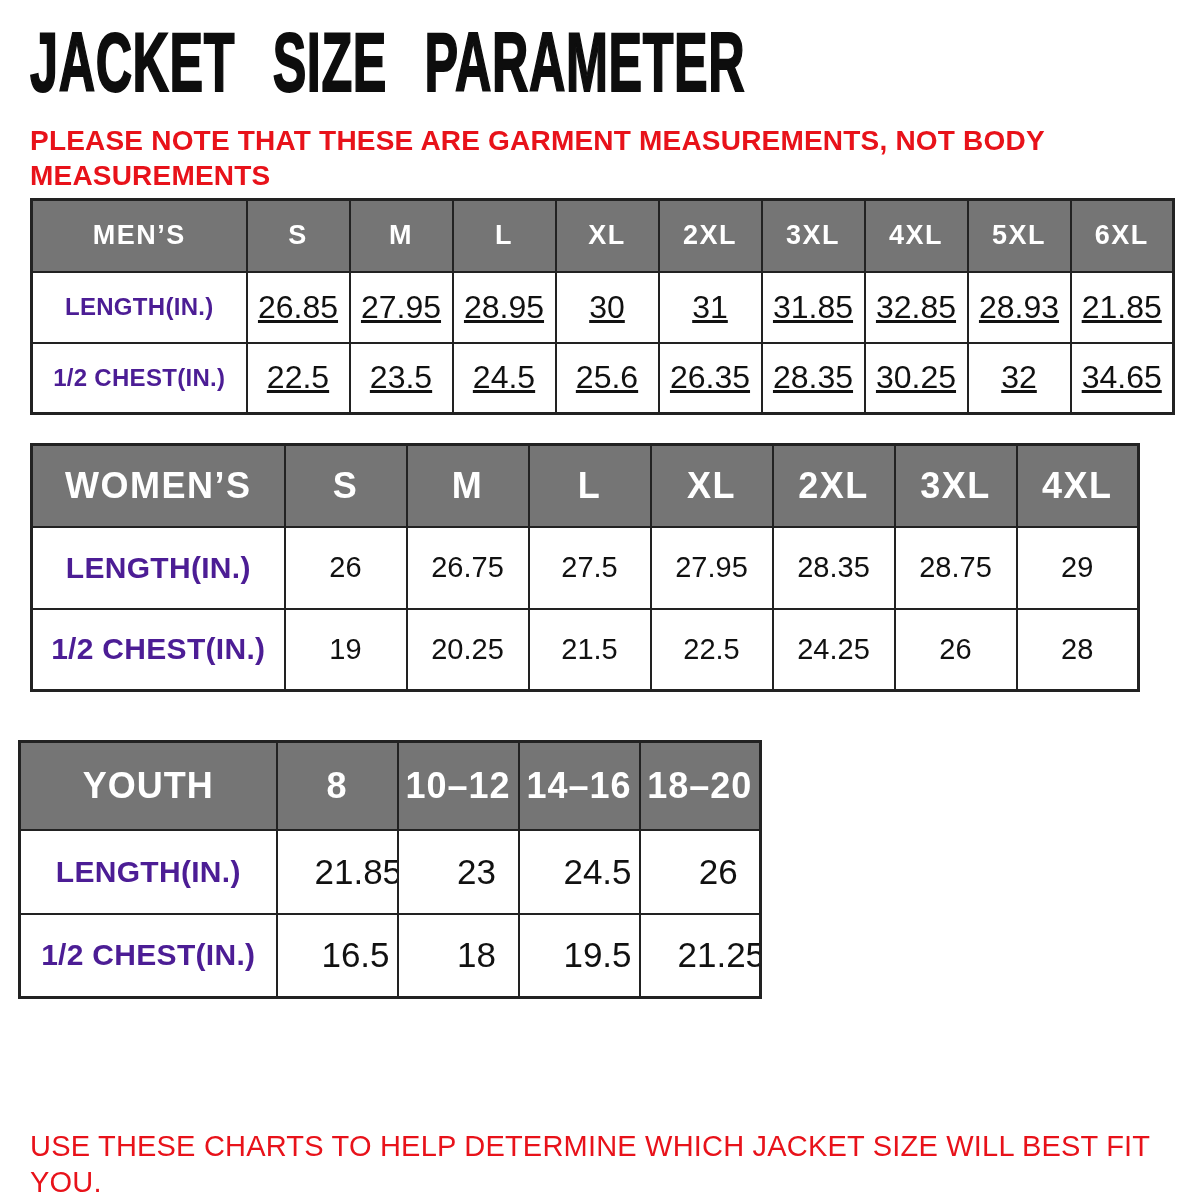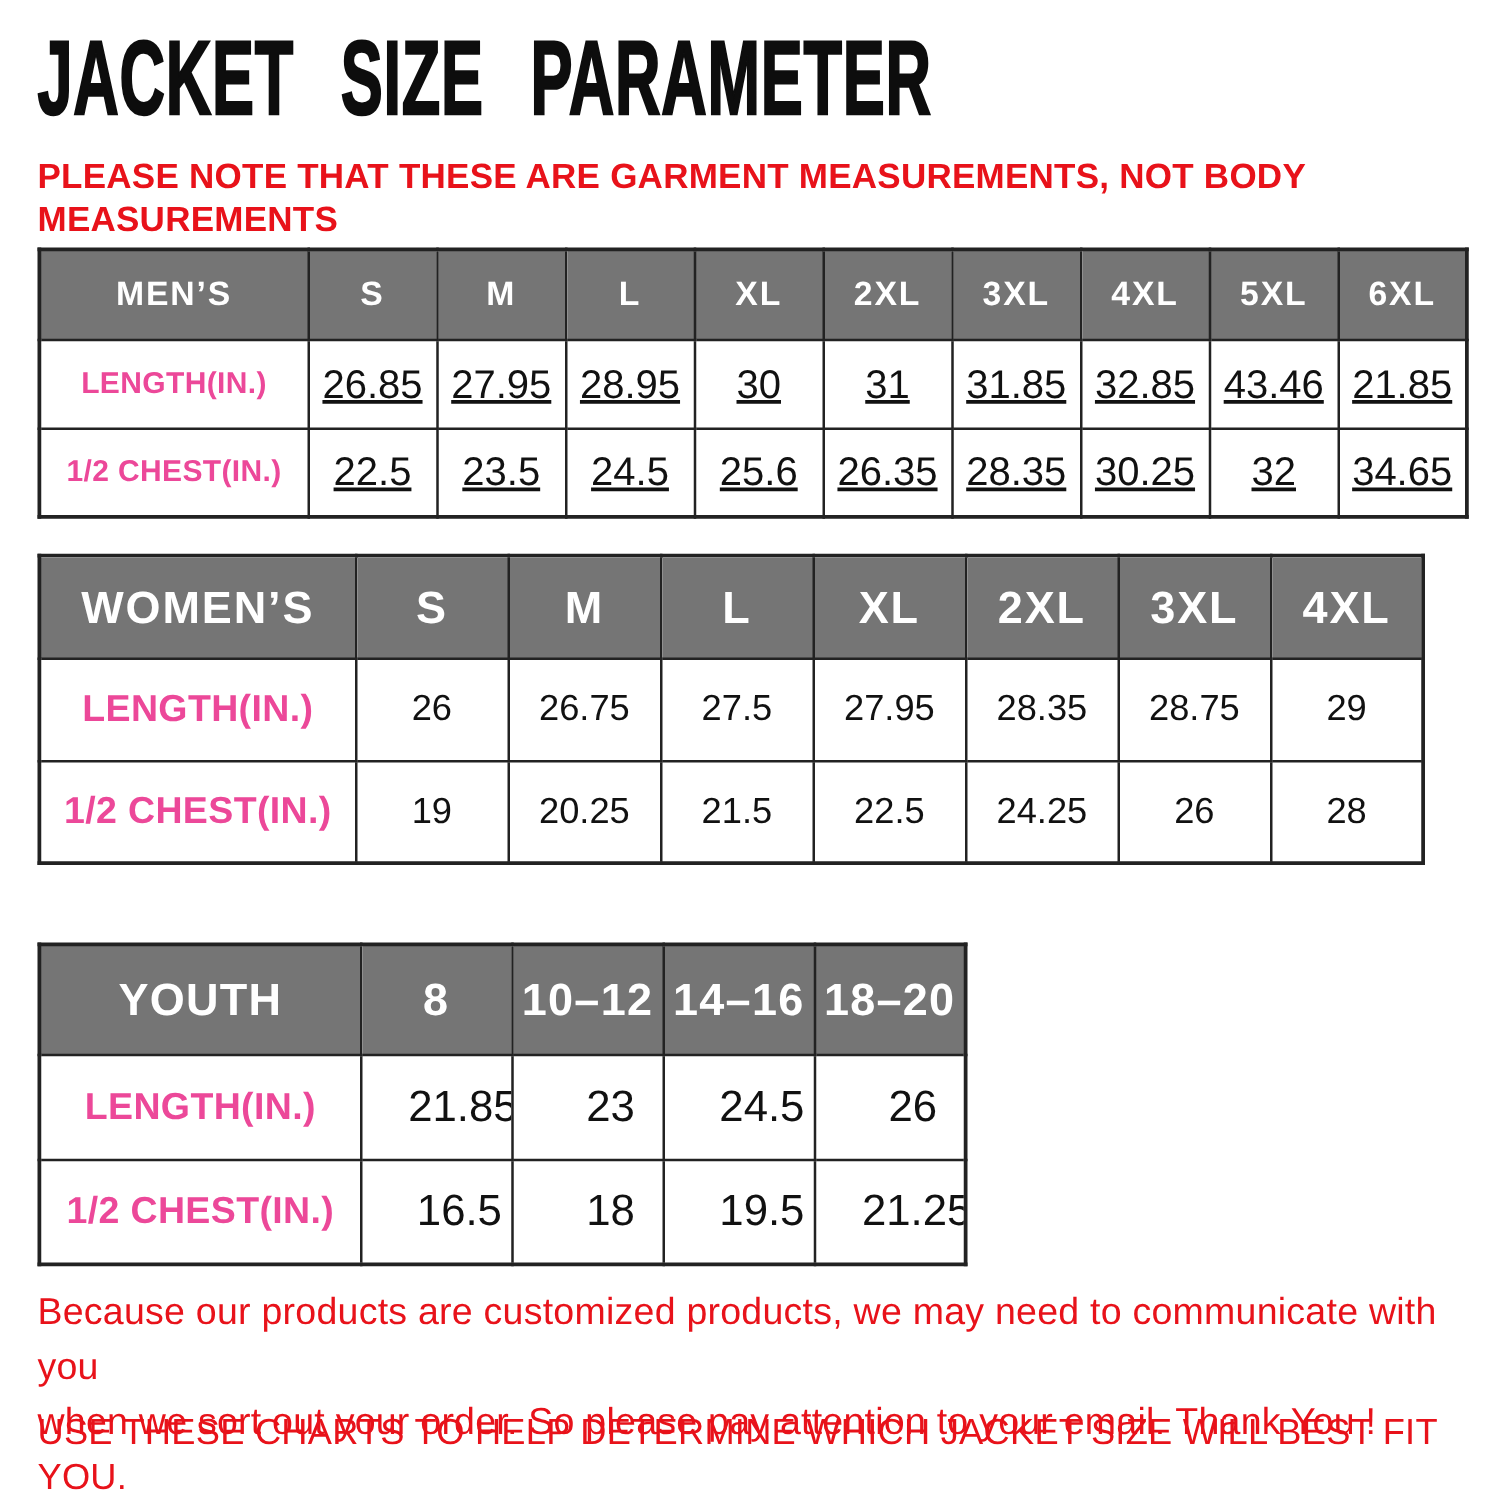--- a/index.html
+++ b/index.html
@@ -59,21 +59,21 @@
     overflow: hidden;
   }
   .size-table thead th {
     background: var(--header-gray, #757575);
     color: #ffffff;
     font-weight: 600;
     letter-spacing: 1.5px;
   }
   .size-table tbody th {
     background: #ffffff;
-    color: #ec4899;
+    color: #4c1d95;
     font-weight: 600;
     letter-spacing: 0.3px;
     text-align: center;
   }
   .size-table td { color: #111111; font-weight: 400; }
 
   
   .mens { left: 30px; top: 198px; width: 1142px; padding-left: 14px; }
   .mens col.c-label { width: 215px; }
   .mens col.c-size  { width: 103px; }
@@ -87,21 +87,21 @@
   .womens { left: 30px; top: 443px; width: 1107px; }
   .womens col.c-label { width: 253px; }
   .womens col.c-size  { width: 122px; }
   .womens thead tr { height: 82px; }
   .womens tbody tr { height: 82px; }
   .womens thead th { font-size: 36px; }
   .womens tbody th { font-size: 30px; }
   .womens td { font-size: 29px; }
 
   
-  .youth { left: 30px; top: 740px; width: 743px; margin-top: 14px; }
+  .youth { left: 18px; top: 740px; width: 743px; }
   .youth col.c-label { width: 257px; }
   .youth col.c-size  { width: 121px; }
   .youth thead tr { height: 88px; }
   .youth tbody tr { height: 84px; }
   .youth thead th { font-size: 36px; letter-spacing: 1px; }
   .youth tbody th { font-size: 30px; }
   .youth td { font-size: 35px; padding-left: 37px; }
 
   
   .footer-para1 {
@@ -169,21 +169,21 @@
       <tbody>
         <tr>
           <th>LENGTH(IN.)</th>
           <td>26.85</td>
           <td>27.95</td>
           <td>28.95</td>
           <td>30</td>
           <td>31</td>
           <td>31.85</td>
           <td>32.85</td>
-          <td>43.46</td>
+          <td>28.93</td>
           <td>21.85</td>
         </tr>
         <tr>
           <th>1/2 CHEST(IN.)</th>
           <td>22.5</td>
           <td>23.5</td>
           <td>24.5</td>
           <td>25.6</td>
           <td>26.35</td>
           <td>28.35</td>
@@ -269,20 +269,16 @@
         <tr>
           <th>1/2 CHEST(IN.)</th>
           <td>16.5</td>
           <td>18</td>
           <td>19.5</td>
           <td>21.25</td>
         </tr>
       </tbody>
     </table>
 
-  <p class="footer-para1">
-    <span>Because our products are customized products, we may need to communicate with you</span><br>
-    <span>when we sort out your order. So please pay attention to your email. Thank You !</span>
-  </p>
 
   <p class="footer-para2">USE THESE CHARTS TO HELP DETERMINE WHICH JACKET SIZE WILL BEST FIT YOU.</p>
 
 </div>
 
 </body></html>

